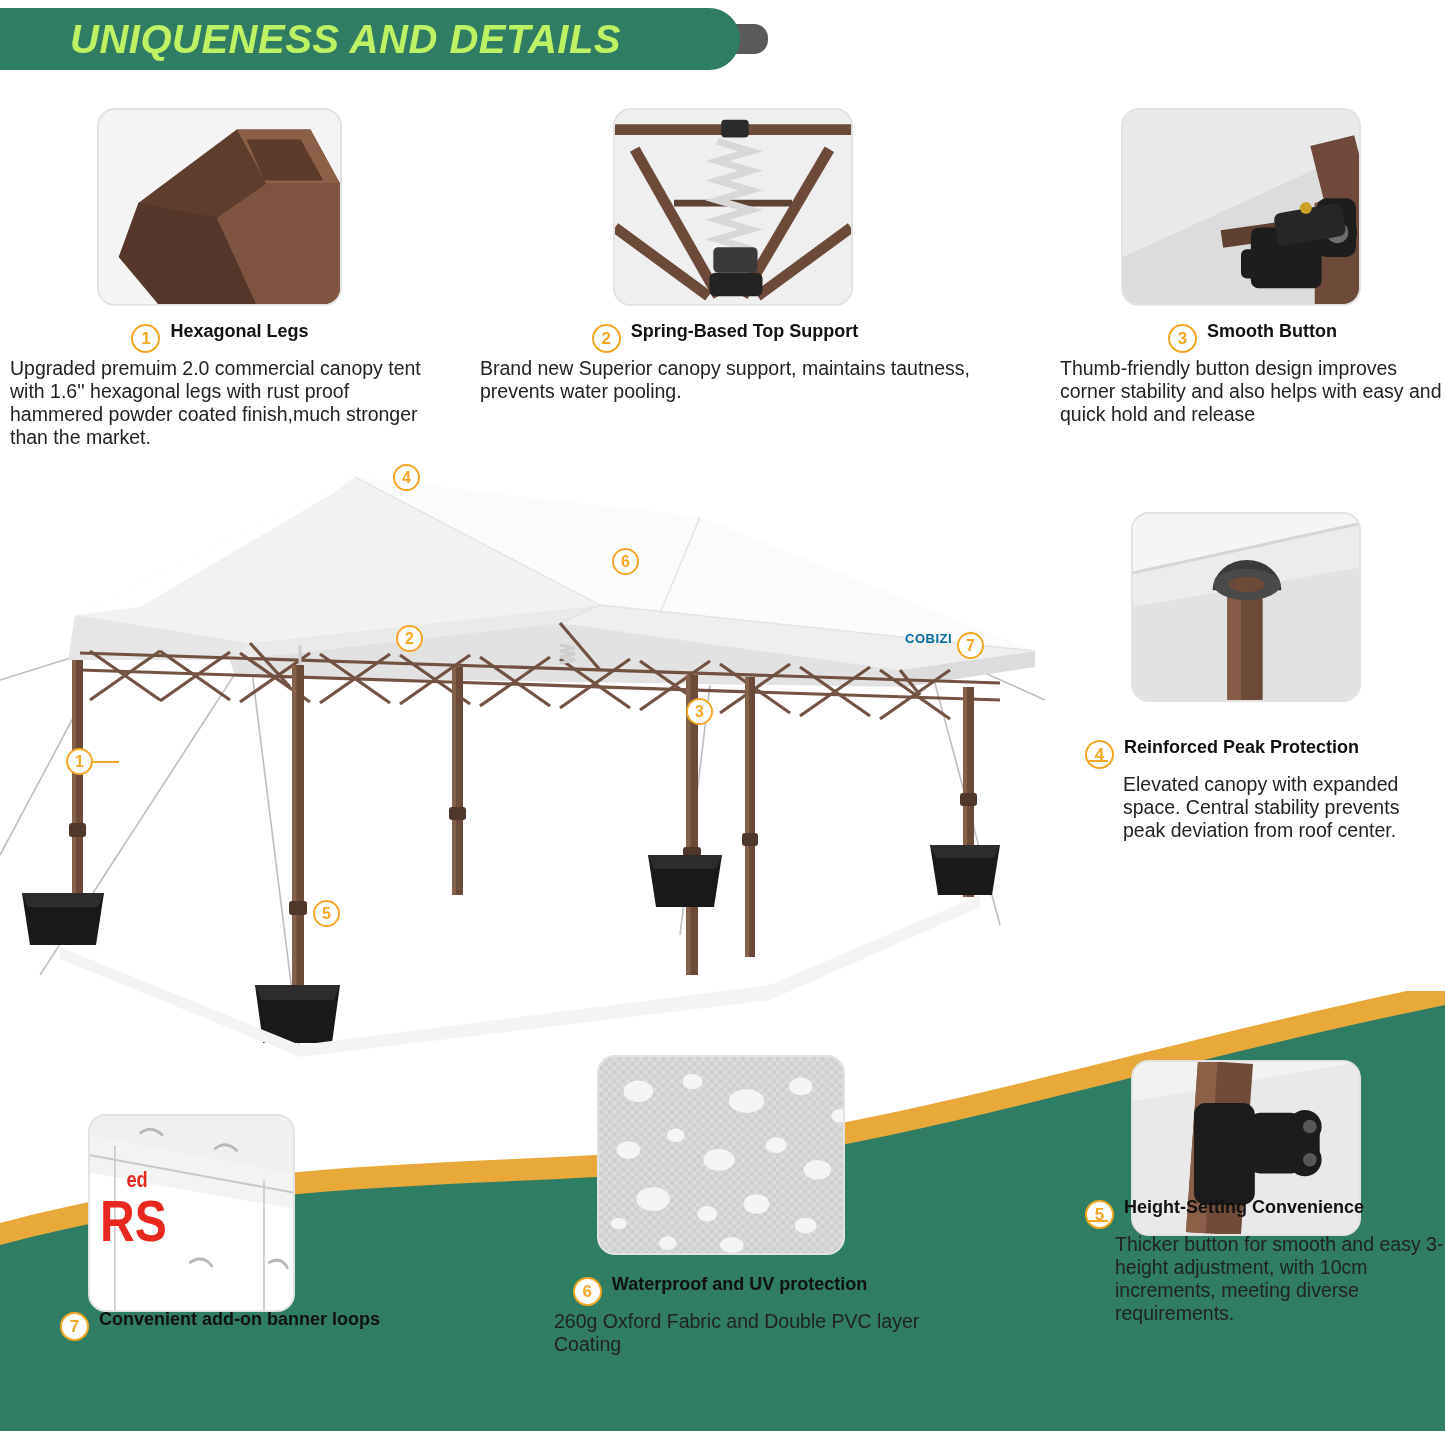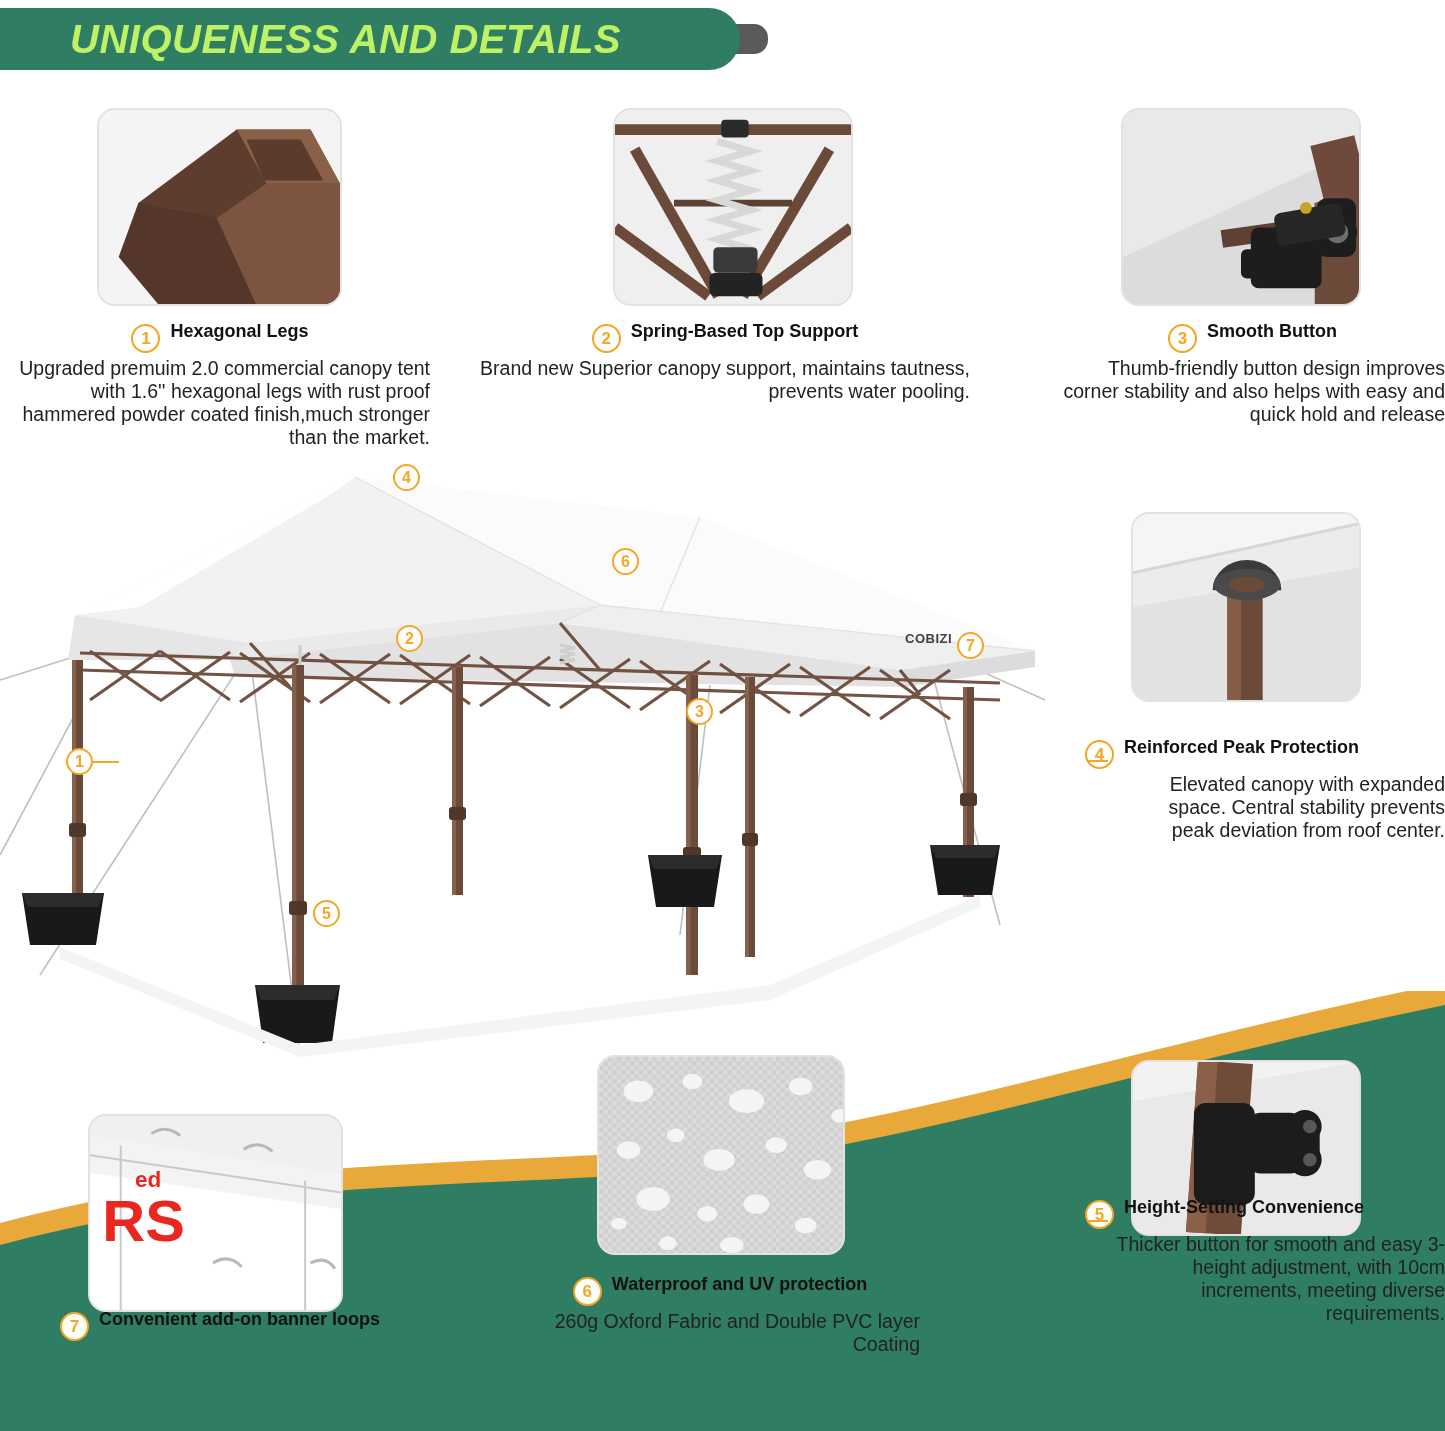--- a/index.html
+++ b/index.html
@@ -61,21 +61,21 @@
     color:#f5a623; background:#fff;
     font-weight:bold; font-size:17px;
     display:flex; align-items:center; justify-content:center;
     line-height:1;
     margin-top:2px;
   }
   .cap-title {
     font-size:18px; font-weight:bold; color:#111; line-height:1.1;
   }
   .cap-body {
-    font-size:19.5px; line-height:1.18; color:#222; text-align:right;
+    font-size:19.5px; line-height:1.18; color:#222; text-align:left;
   }
 
   
   .callout {
     position:absolute;
     width:27px; height:27px; border-radius:50%;
     border:2.5px solid #f5a623; background:#ffffff;
     color:#f5a623; font-weight:bold; font-size:16px;
     display:flex; align-items:center; justify-content:center;
     z-index:40;
@@ -85,21 +85,21 @@
   }
 
   
   .tent-wrap { position:absolute; left:0; top:455px; width:1050px; height:640px; }
   .logo-badge {
     position:absolute; left:905px; top:631px;
     font-size:13px; font-weight:bold; color:#333;
     letter-spacing:0.5px;
     z-index:35;
   }
-  .logo-badge .lg { color:#404040;text-align:right; }
+  .logo-badge .lg { color:#0369a1;text-align:right; }
 </style>
 </head>
 <body>
 
 <svg class="swoosh" viewBox="0 0 1445 440" preserveAspectRatio="none">
   <path d="M0,1180 L0,0 Z" fill="none"></path>
   <path d="M0,250 C300,170 560,200 760,165 C980,128 1200,60 1445,10 L1445,440 L0,440 Z" fill="#2f7d63"></path>
   <path d="M0,232 C300,152 560,182 760,147 C980,110 1200,42 1445,-8 L1445,14 C1200,64 980,132 760,169 C560,204 300,174 0,254 Z" fill="#e8a93a"></path>
 </svg>
 
@@ -225,21 +225,21 @@
       <ellipse cx="160" cy="150" rx="13" ry="10"></ellipse>
       <ellipse cx="210" cy="172" rx="11" ry="8"></ellipse>
       <ellipse cx="70" cy="190" rx="9" ry="7"></ellipse>
       <ellipse cx="135" cy="192" rx="12" ry="8"></ellipse>
       <ellipse cx="20" cy="170" rx="8" ry="6"></ellipse>
       <ellipse cx="245" cy="60" rx="9" ry="7"></ellipse>
     </g>
   </svg>
 </div>
 
-<div class="photo" style="left:88px; top:1114px; width:255px; height:198px;">
+<div class="photo" style="left:88px; top:1114px; width:207px; height:198px;">
   <svg width="100%" height="100%" viewBox="0 0 245 198" preserveAspectRatio="none">
     <rect width="245" height="198" fill="#f0f0f0"></rect>
     <polygon points="0,20 245,60 245,198 0,198" fill="#ffffff"></polygon>
     <polygon points="0,20 245,60 245,95 0,58" fill="#f3f3f3"></polygon>
     <g stroke="#c9c9c9" stroke-width="2" fill="none">
       <path d="M0,40 L245,78"></path>
       <path d="M30,30 L30,198"></path>
       <path d="M210,66 L210,198"></path>
     </g>
     <g fill="#e8281f" font-family="Liberation Sans, sans-serif" font-weight="bold">

